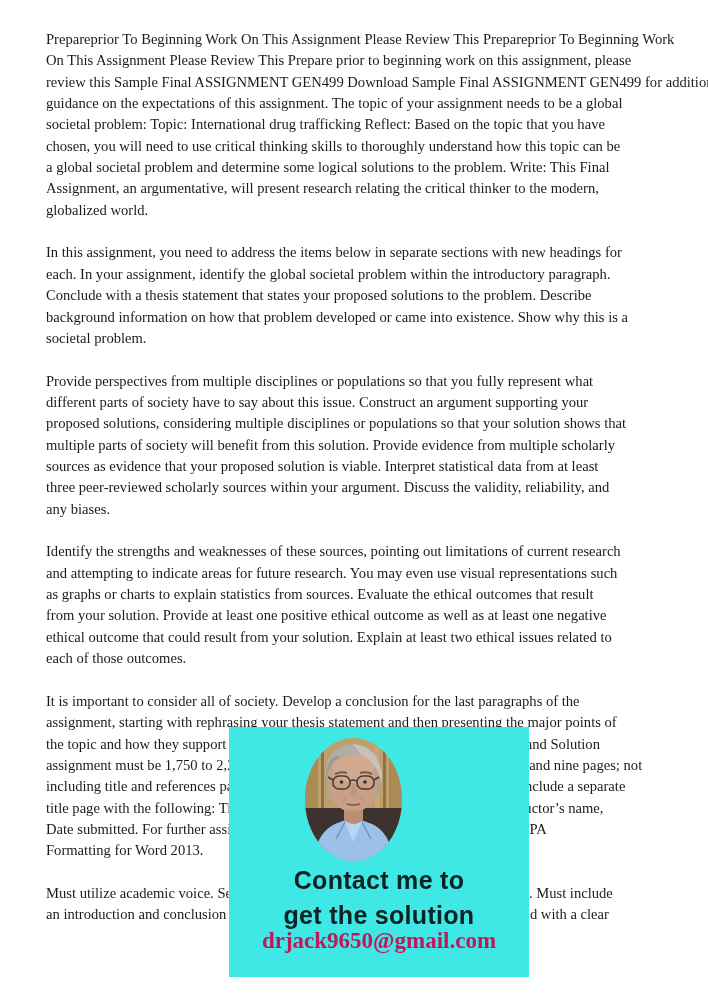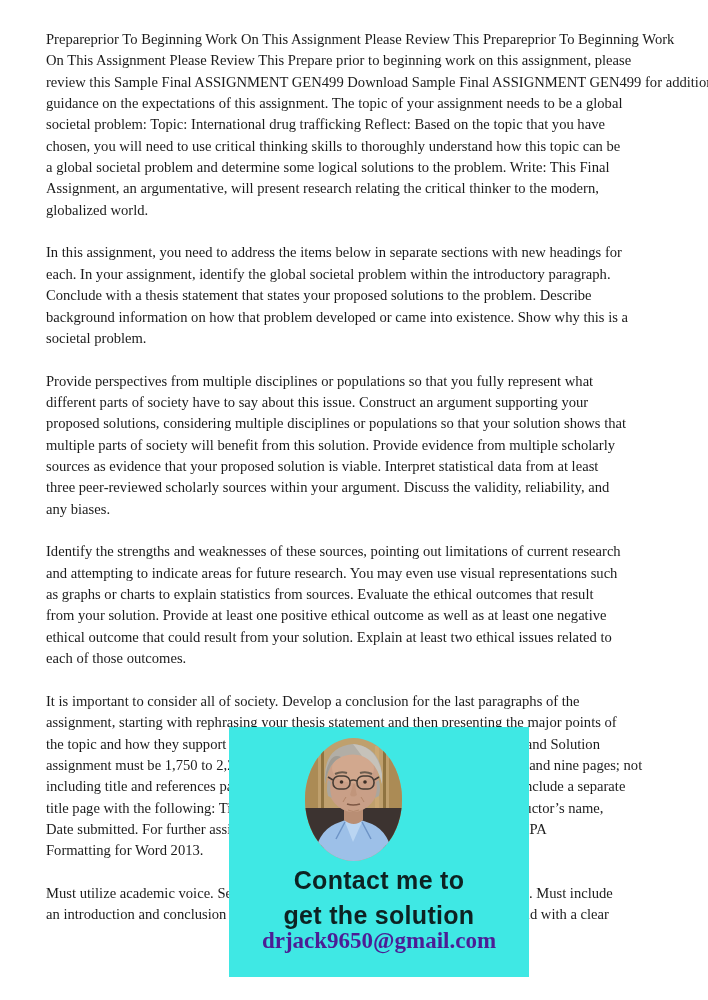--- a/index.html
+++ b/index.html
@@ -155,14 +155,14 @@
 
       <path d="M48 46 q-2 8 -3 11 q3 3 7 0 q-1 -3 -2 -11" fill="#bd9176" opacity="0.7"></path>
       <path d="M41 59 q-2 3 -3 5 M56 59 q2 3 3 5" stroke="#b08367" stroke-width="1" fill="none"></path>
 
       <path d="M42 66 q6 2 13 0" stroke="#7d5744" stroke-width="1.6" fill="none"></path>
       <path d="M43 72 q5 3 11 0" stroke="#b58a6e" stroke-width="1" fill="none"></path>
     </g>
   </svg>
   <div class="headline" style="color: rgb(13, 34, 34);">Contact me to
 get the solution</div>
-  <div class="email" style="color: #4c1d95;">drjack9650@gmail.com</div>
+  <div class="email" style="color: #be185d;">drjack9650@gmail.com</div>
 </div>
 
 </body></html>

